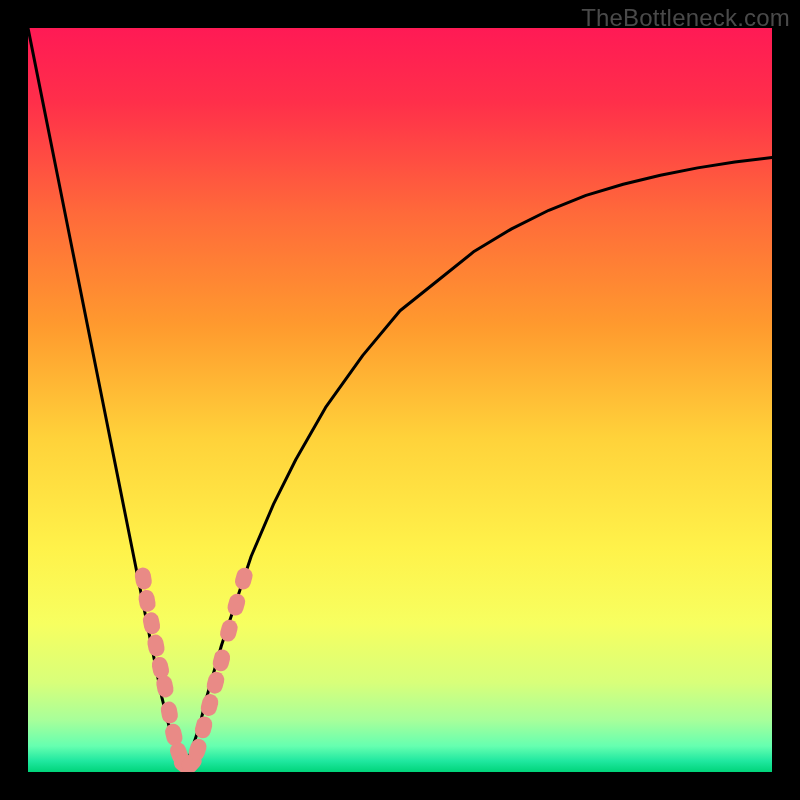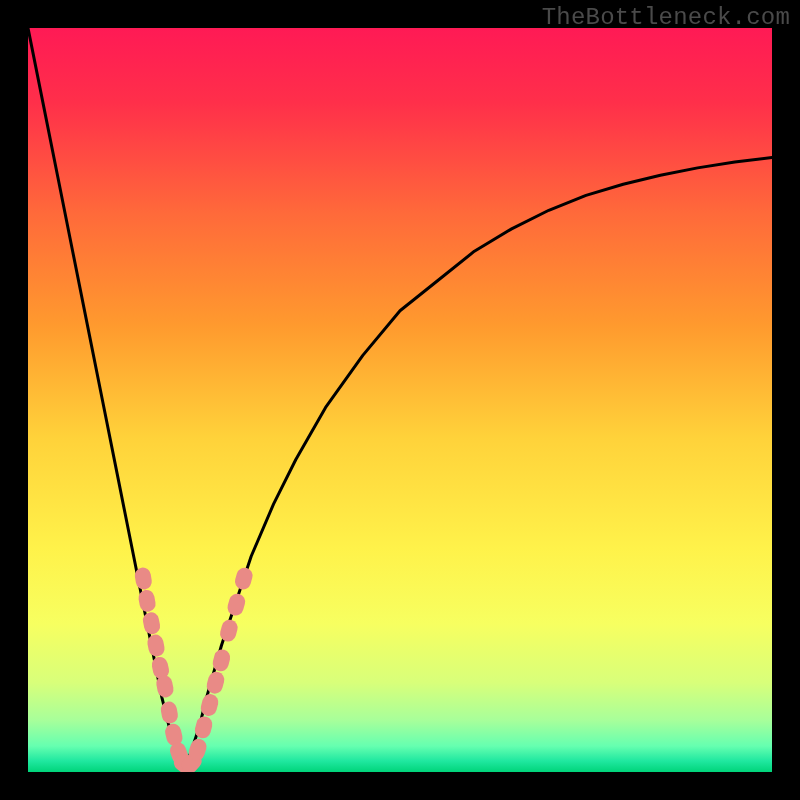--- a/index.html
+++ b/index.html
@@ -8,21 +8,20 @@
     width: 800px;
     height: 800px;
     overflow: hidden;
     background: #000;
     font-family: Arial, Helvetica, sans-serif;
   }
   .frame {
     position: absolute;
     inset: 0;
     background: #000;
-    font-family: Liberation Mono, monospace;
   }
   .plot {
     position: absolute;
     left: 28px;
     top: 28px;
     width: 744px;
     height: 744px;
     overflow: hidden;
   }
   .watermark {

